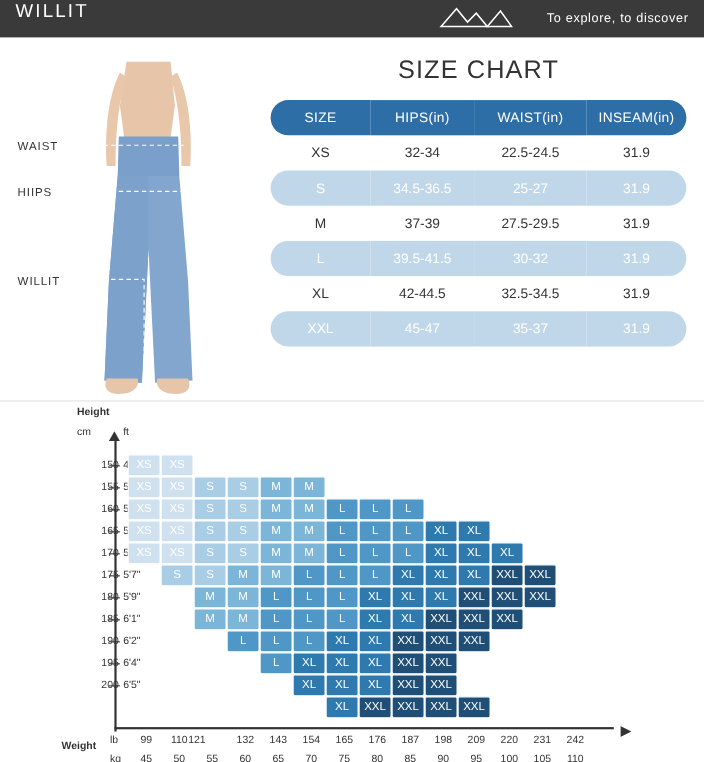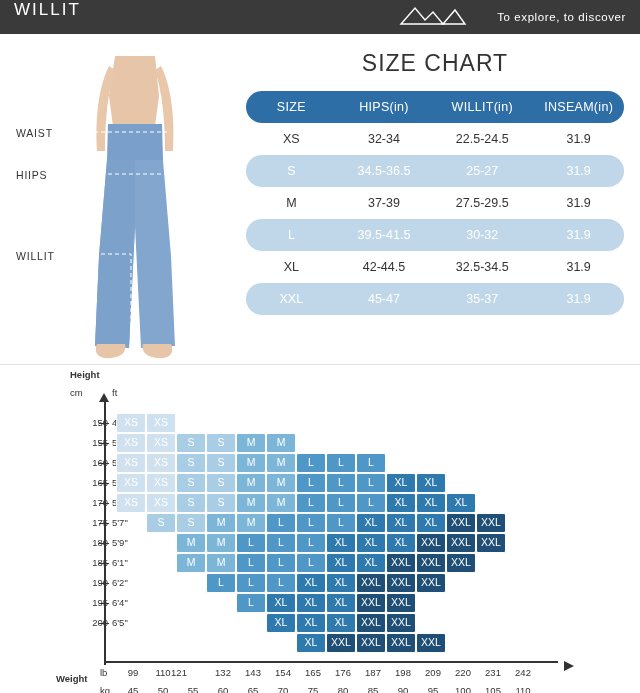--- a/index.html
+++ b/index.html
@@ -120,21 +120,21 @@
     </svg>
   </div>
 
   <div class="chart">
     <h2 class="chart-title">SIZE CHART</h2>
     <table class="size">
       <thead>
         <tr>
           <th style="width:24%">SIZE</th>
           <th style="width:25%">HIPS(in)</th>
-          <th style="width:27%">WILLIT(in)</th>
+          <th style="width:27%">WAIST(in)</th>
           <th style="width:24%">INSEAM(in)</th>
         </tr>
       </thead>
       <tbody>
         <tr>
           <td>XS</td>
           <td>32-34</td>
           <td>22.5-24.5</td>
           <td>31.9</td>
         </tr>

